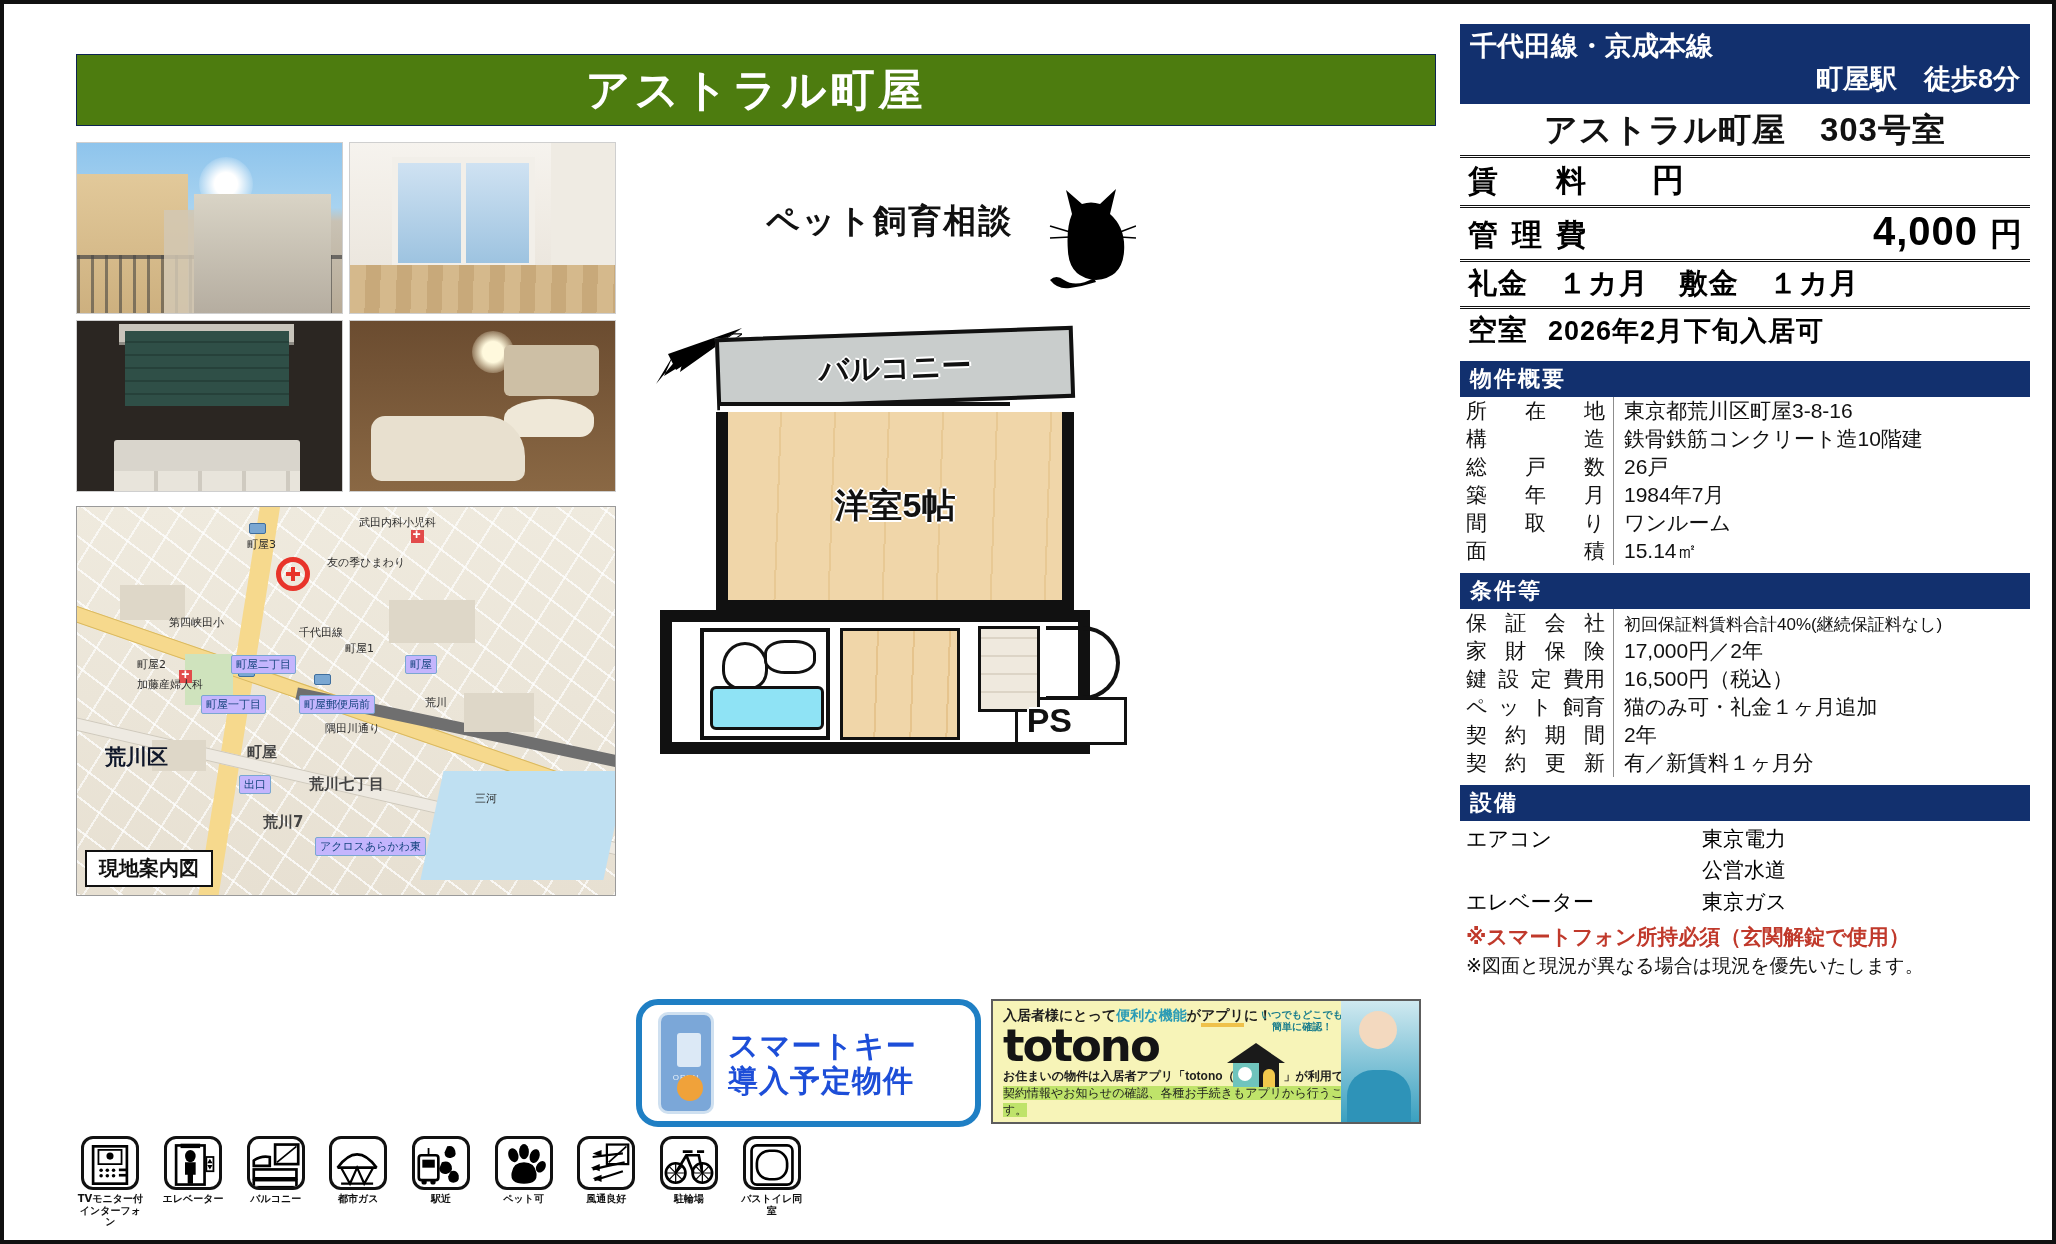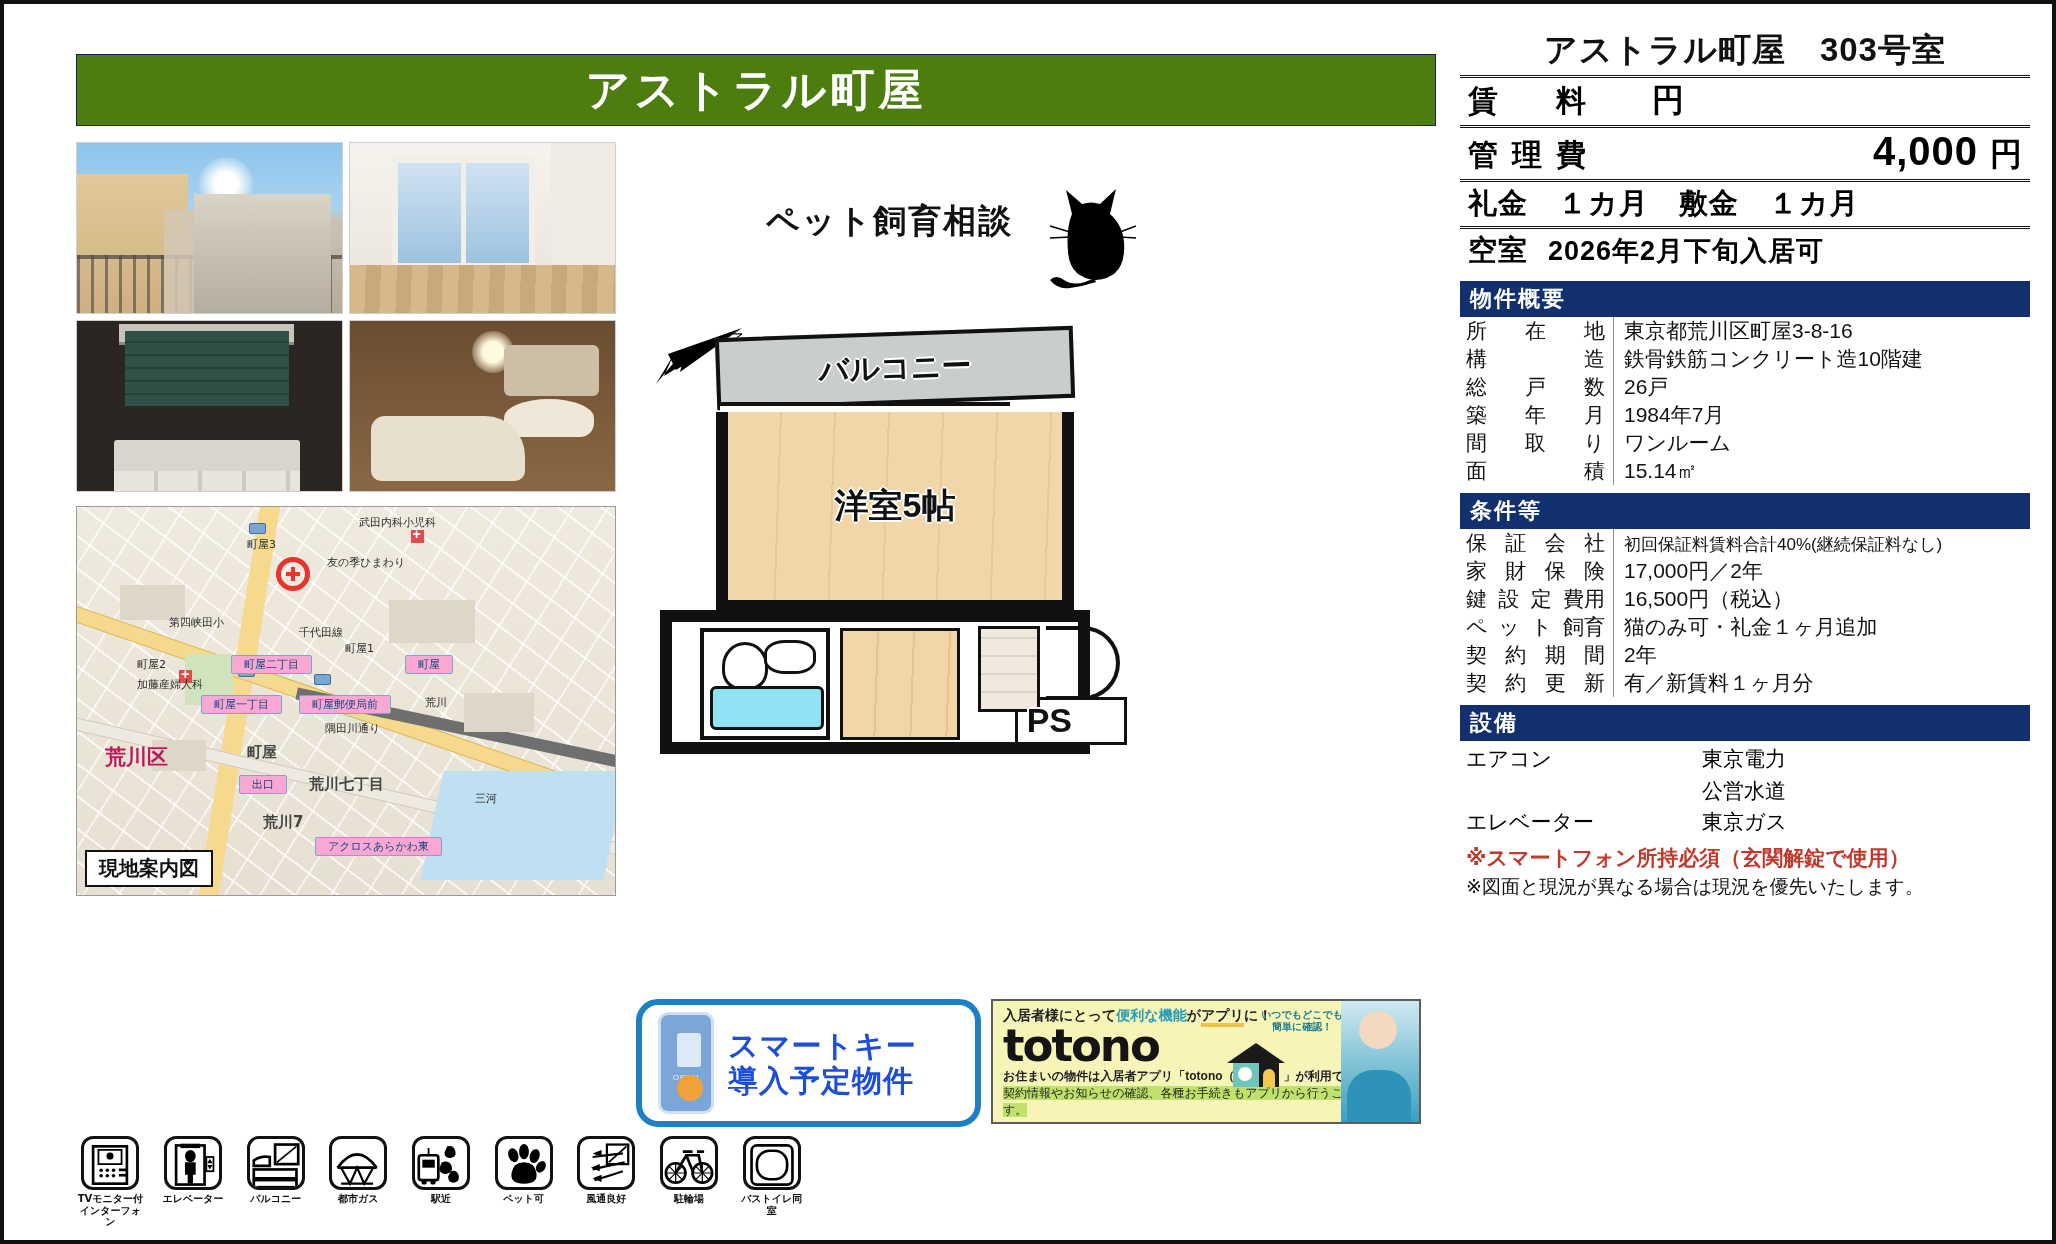--- a/index.html
+++ b/index.html
@@ -123,24 +123,24 @@
   .blk   { position:absolute; background:#ded7c8; }
   .pin { position:absolute; left:37%; top:13%; width:34px; height:34px; border:5px solid #e8342a; border-radius:50%; }
   .pin::before, .pin::after { content:""; position:absolute; background:#e8342a; }
   .pin::before { left:50%; top:5px; width:4px; height:14px; margin-left:-2px; }
   .pin::after  { top:50%; left:5px; height:4px; width:14px; margin-top:-2px; }
   .mlabel {
     position:absolute; font-size:11px; color:#2b2b2b; white-space:nowrap;
     font-family:"DejaVu Sans","Liberation Sans",sans-serif;
   }
   .mlabel.sta {
-    background:#f9a8d4; border:1px solid #7aa7d2; color:#14447e;
-    padding:1px 12px; border-radius:2px; font-size:11px;
-  }
-  .mlabel.big { font-size:21px; font-weight:700; color:#be185d; }
+    background:#c4b5fd; border:1px solid #7aa7d2; color:#14447e;
+    padding:1px 4px; border-radius:2px; font-size:11px;
+  }
+  .mlabel.big { font-size:21px; font-weight:700; color:#0f172a; }
   .mlabel.mid { font-size:15px; font-weight:700; color:#444; }
   .map-cap {
     position:absolute; left:8px; bottom:8px;
     background:#fff; border:2px solid #111; padding:3px 12px;
     font-size:20px; font-weight:700; color:#111;
   }
   .med-cross { position:absolute; width:13px; height:13px; background:#e24b4b; }
   .med-cross::before { content:"+"; position:absolute; left:2px; top:-4px; color:#fff; font-size:14px; font-weight:700; }
   .trainicon { position:absolute; width:17px; height:11px; background:#7aa7d2; border:1px solid #3f6e9e; border-radius:2px; }
 
@@ -602,20 +602,24 @@
           </div>
           <div class="cap">
             <div>バストイレ同室</div>
           </div>
         </div>
       </div>
   </div>
 
   <div class="right-col">
 
+    <div class="station-bar">
+      <div>千代田線・京成本線</div>
+      <div class="l2">町屋駅　徒歩8分</div>
+    </div>
 
     <div class="bldg-line">アストラル町屋　303号室</div>
 
     <div class="price-row">
       <div class="lbl">賃　料</div>
       <div class="yen">円</div>
     </div>
 
     <div class="price-row">
       <div class="lbl">管理費</div>

